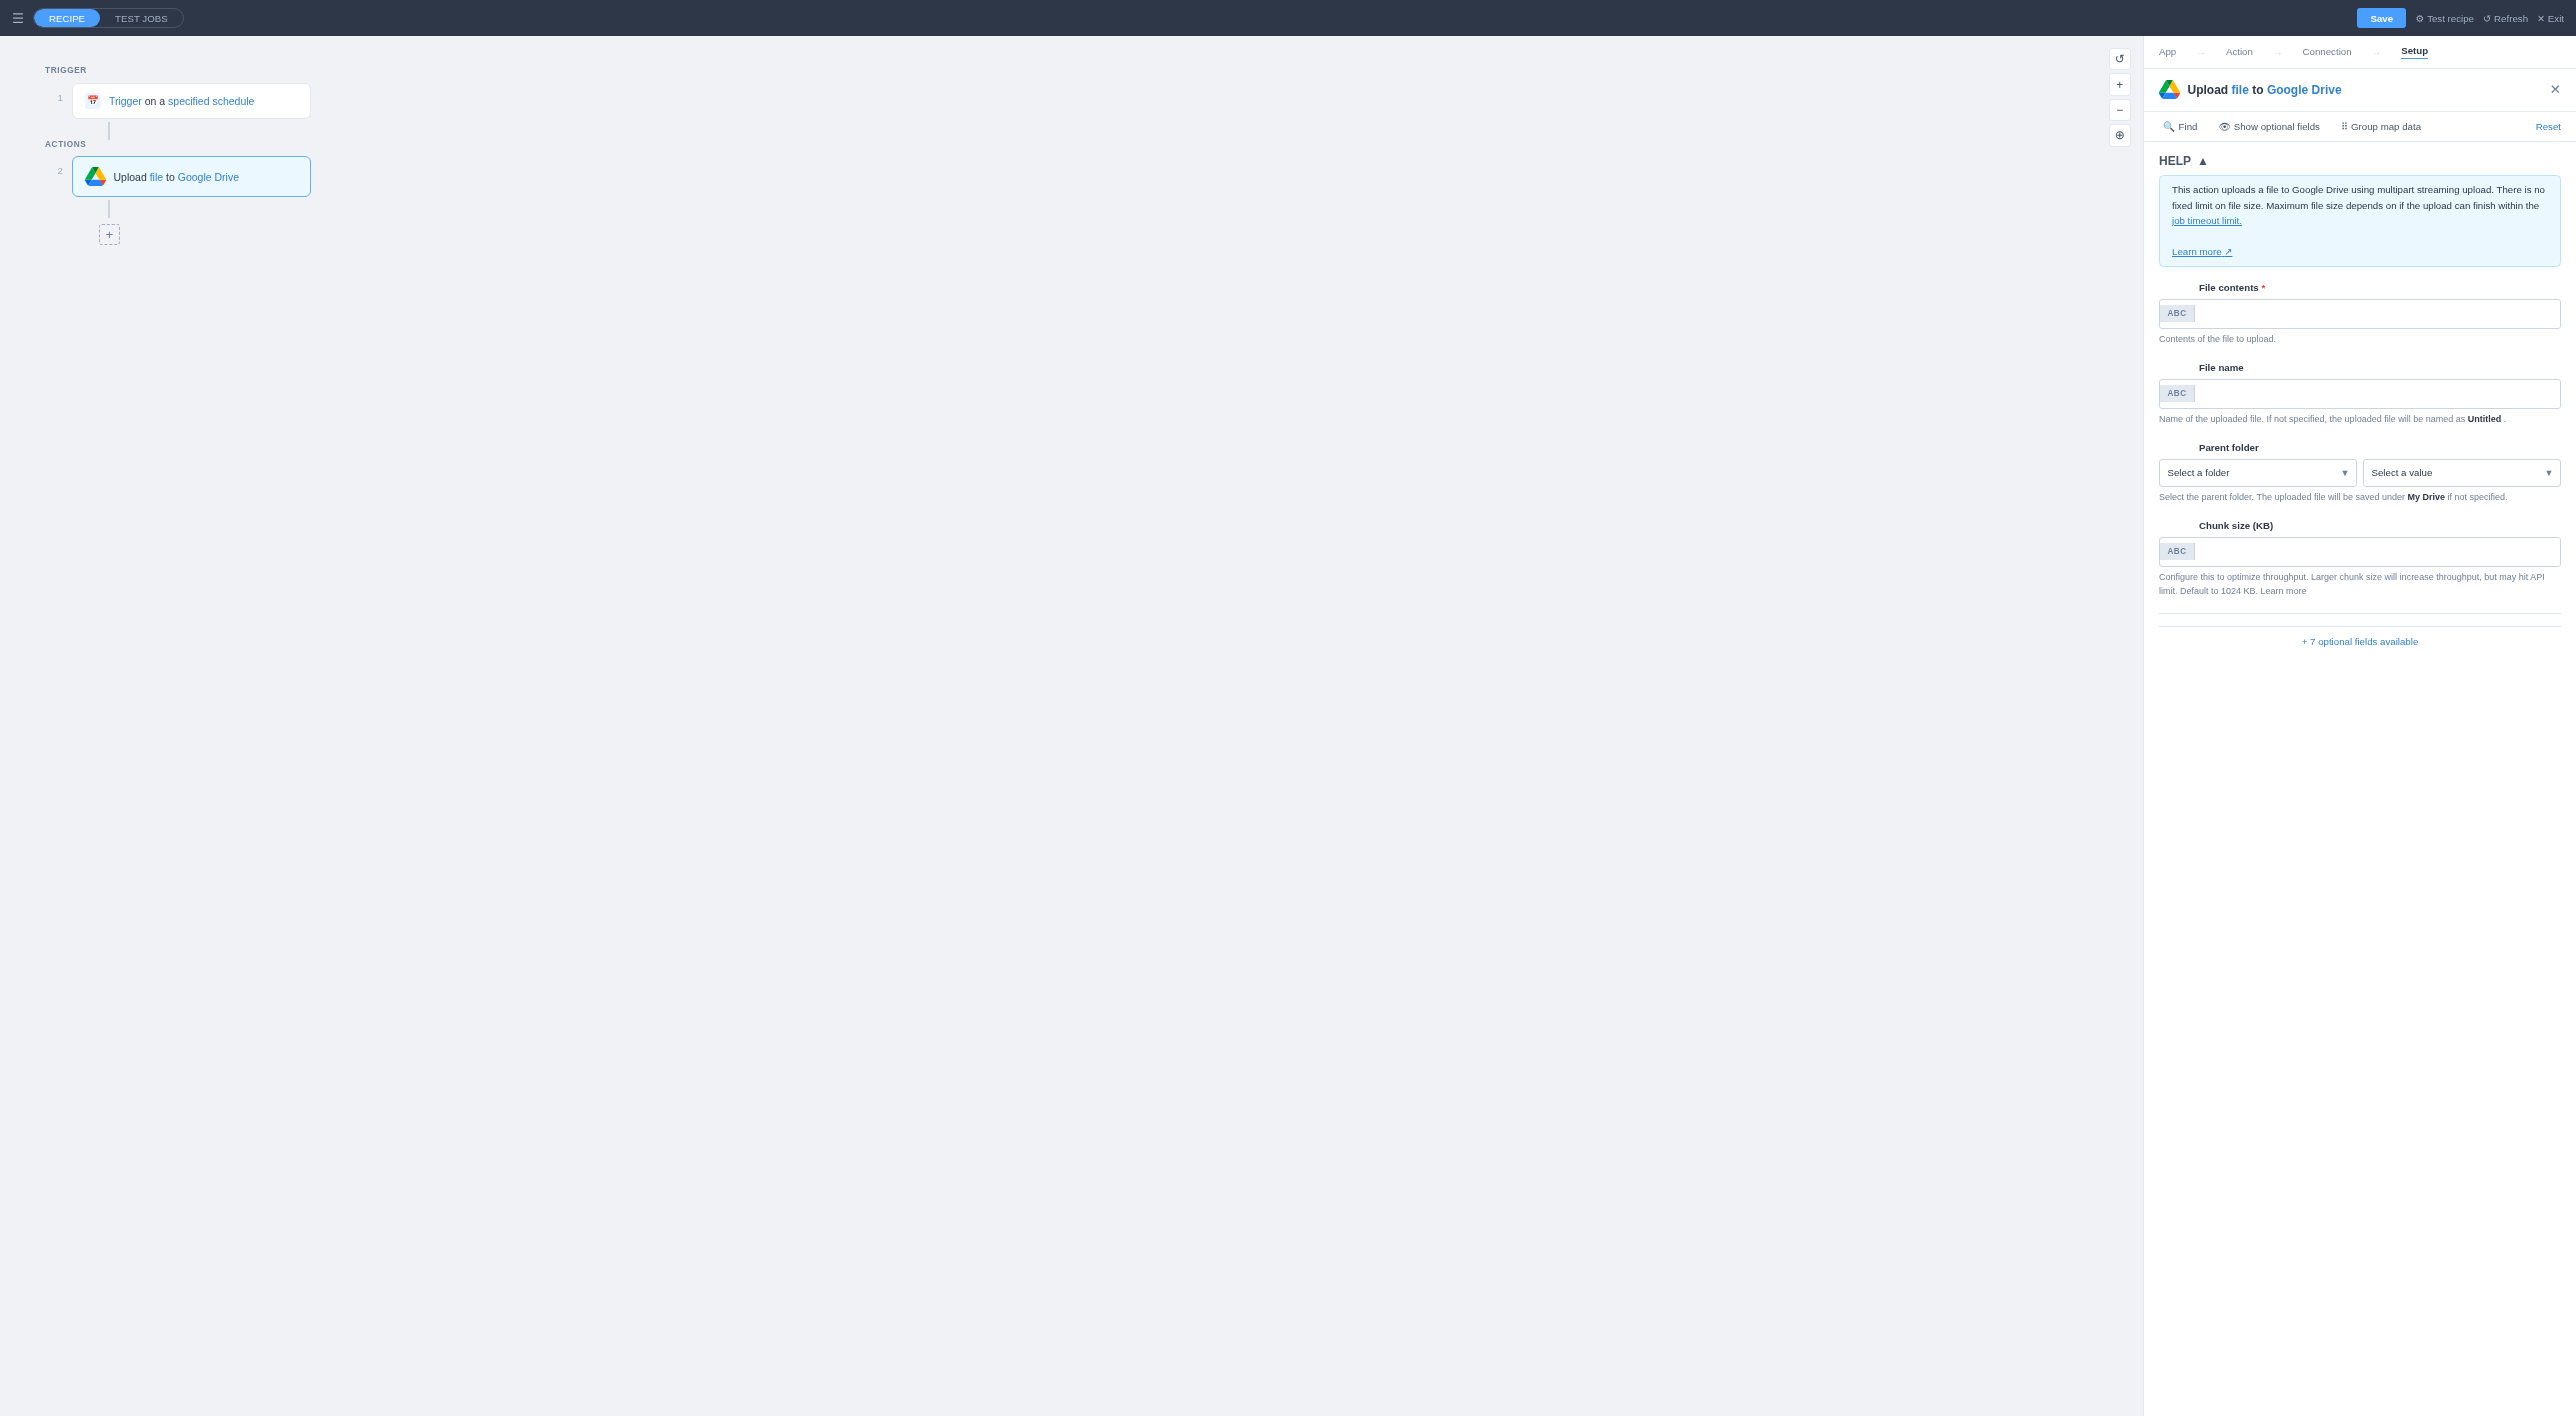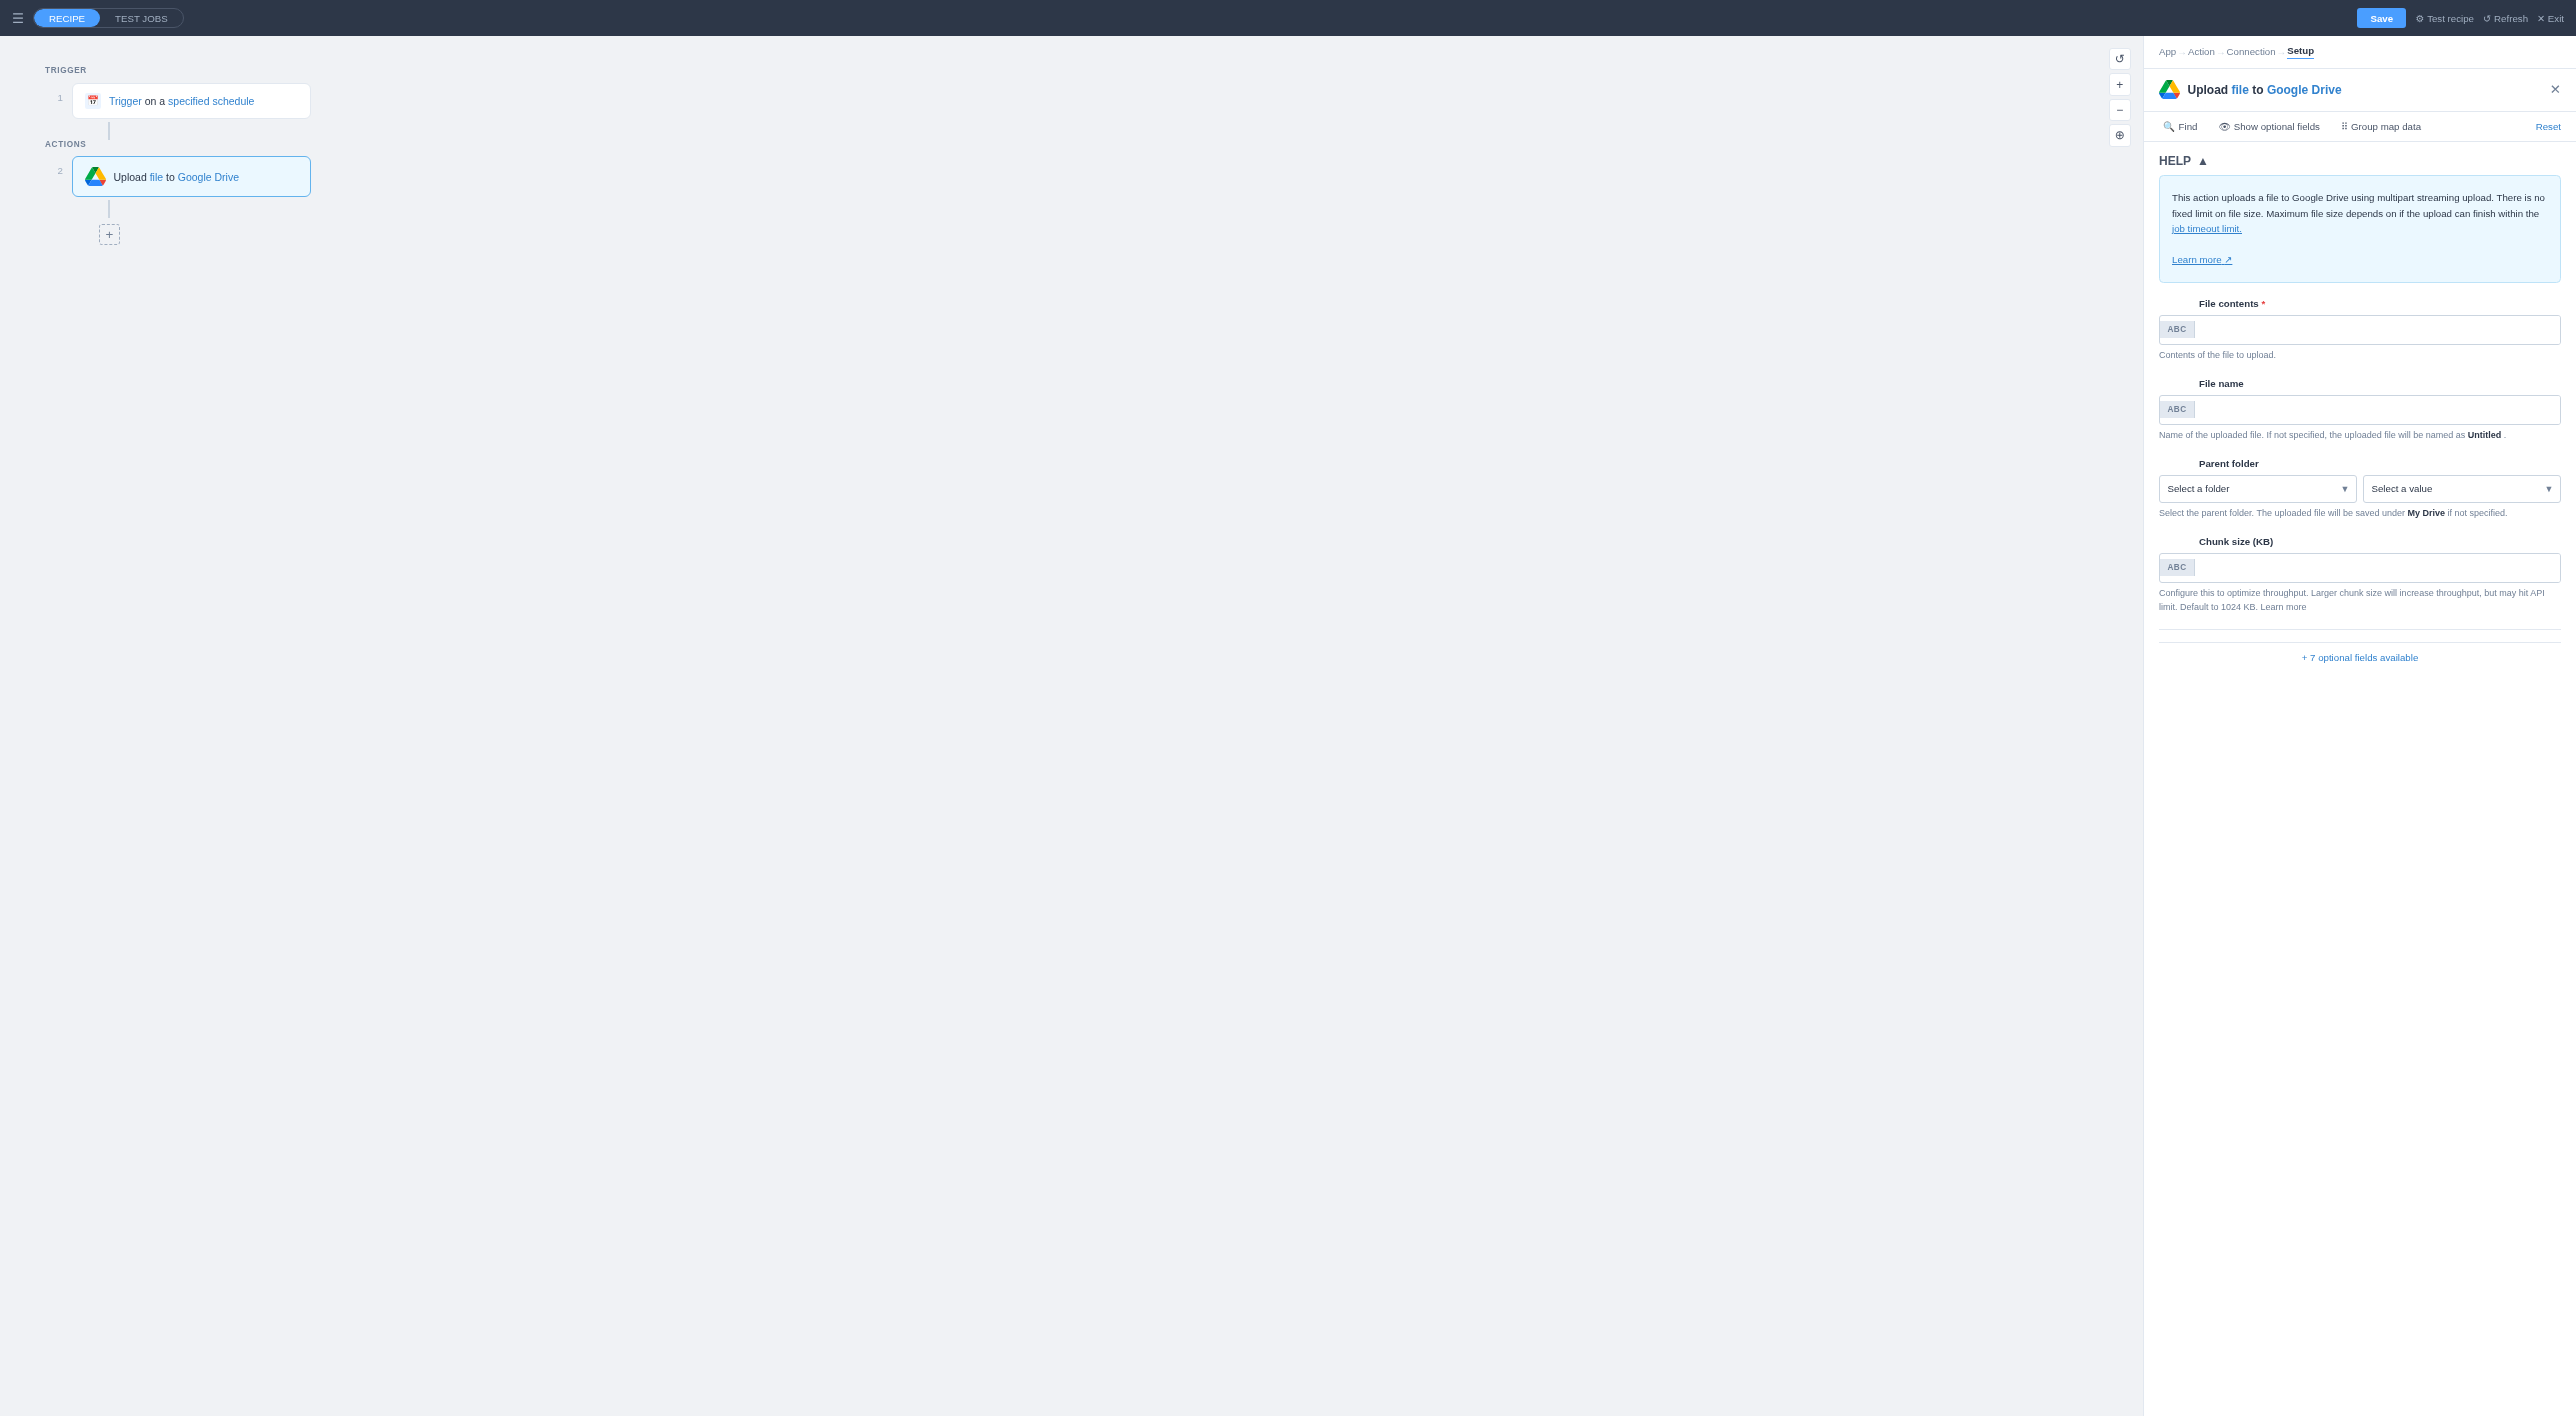--- a/index.html
+++ b/index.html
@@ -34,21 +34,21 @@
     .step-card.active { border-color: #63b3ed; background: #ebf8ff; }
     .step-text { font-size: 10.5px; color: #2d3748; }
     .connector { width: 1.5px; background: #cbd5e0; height: 18px; margin-left: 63px; }
     .add-btn-wrap { margin-left: 54px; margin-top: 6px; }
     .add-btn { width: 21px; height: 21px; border: 1.5px dashed #a0aec0; border-radius: 3px; background: transparent; display: flex; align-items: center; justify-content: center; cursor: pointer; color: #718096; font-size: 13.4px; }
 
     
     .right-panel { width: 433px; background: #fff; border-left: 0.7px solid #e2e8f0; display: flex; flex-direction: column; overflow: hidden; flex-shrink: 0; }
 
     
-    .breadcrumb { display: flex; align-items: center; gap: 1px; padding: 9px 15px; border-bottom: 0.7px solid #e2e8f0; font-size: 9.7px; color: #718096; text-align: center; }
+    .breadcrumb { display: flex; align-items: center; gap: 20px; padding: 9px 15px; border-bottom: 0.7px solid #e2e8f0; font-size: 9.7px; color: #718096; text-align: center; }
     .breadcrumb-item { color: #718096; cursor: pointer; }
     .breadcrumb-item.active { color: #2d3748; font-weight: 600; border-bottom: 1.5px solid #4a9eff; padding-bottom: 1.5px; }
     .breadcrumb-arrow { color: #cbd5e0; }
 
     
     .panel-header { display: flex; align-items: center; gap: 7.5px; padding: 10.5px 15px; border-bottom: 0.7px solid #e2e8f0; }
     .panel-title { font-size: 12px; font-weight: 600; color: #2d3748; flex: 1; }
     .panel-title .file-word { color: #3182ce; }
     .panel-title .drive-word { color: #3182ce; }
     .close-btn { background: none; border: none; cursor: pointer; color: #718096; font-size: 13.4px; }
@@ -56,21 +56,21 @@
     
     .panel-toolbar { display: flex; align-items: center; gap: 12px; padding: 6px 15px; border-bottom: 0.7px solid #e2e8f0; }
     .toolbar-btn { display: flex; align-items: center; gap: 3px; font-size: 9.7px; color: #4a5568; cursor: pointer; background: none; border: none; padding: 3px 4.5px; border-radius: 3px; }
     .toolbar-reset { margin-left: auto; font-size: 9.7px; color: #3182ce; cursor: pointer; background: none; border: none; }
 
     
     .panel-content { flex: 1; overflow-y: auto; padding: 12px 15px; }
 
     
     .help-header { display: flex; align-items: center; gap: 6px; font-size: 12px; font-weight: 600; color: #4a5568; margin-bottom: 7.5px; cursor: pointer; }
-    .help-box { background: #ebf8ff; border: 0.7px solid #bee3f8; border-radius: 4.5px; padding: 14px 12px; font-size: 9.7px; color: #2d3748; line-height: 1.6; margin-bottom: 15px; }
+    .help-box { background: #ebf8ff; border: 0.7px solid #bee3f8; border-radius: 4.5px; padding: 6px 12px; font-size: 9.7px; color: #2d3748; line-height: 1.6; margin-bottom: 15px; }
     .help-box a { color: #3182ce; text-decoration: underline; cursor: pointer; }
 
     
     .form-section { margin-bottom: 15px; }
     .field-label { font-size: 9.7px; font-weight: 600; color: #2d3748; margin-bottom: 6px; padding-left: 40px; }
     .field-label .required { color: #e53e3e; }
     .field-desc { font-size: 9px; color: #718096; margin-top: 4.5px; line-height: 1.5; }
     .field-desc strong { color: #2d3748; font-weight: 700; }
 
     .input-row { display: flex; align-items: center; border: 0.7px solid #cbd5e0; border-radius: 3px; overflow: hidden; }

